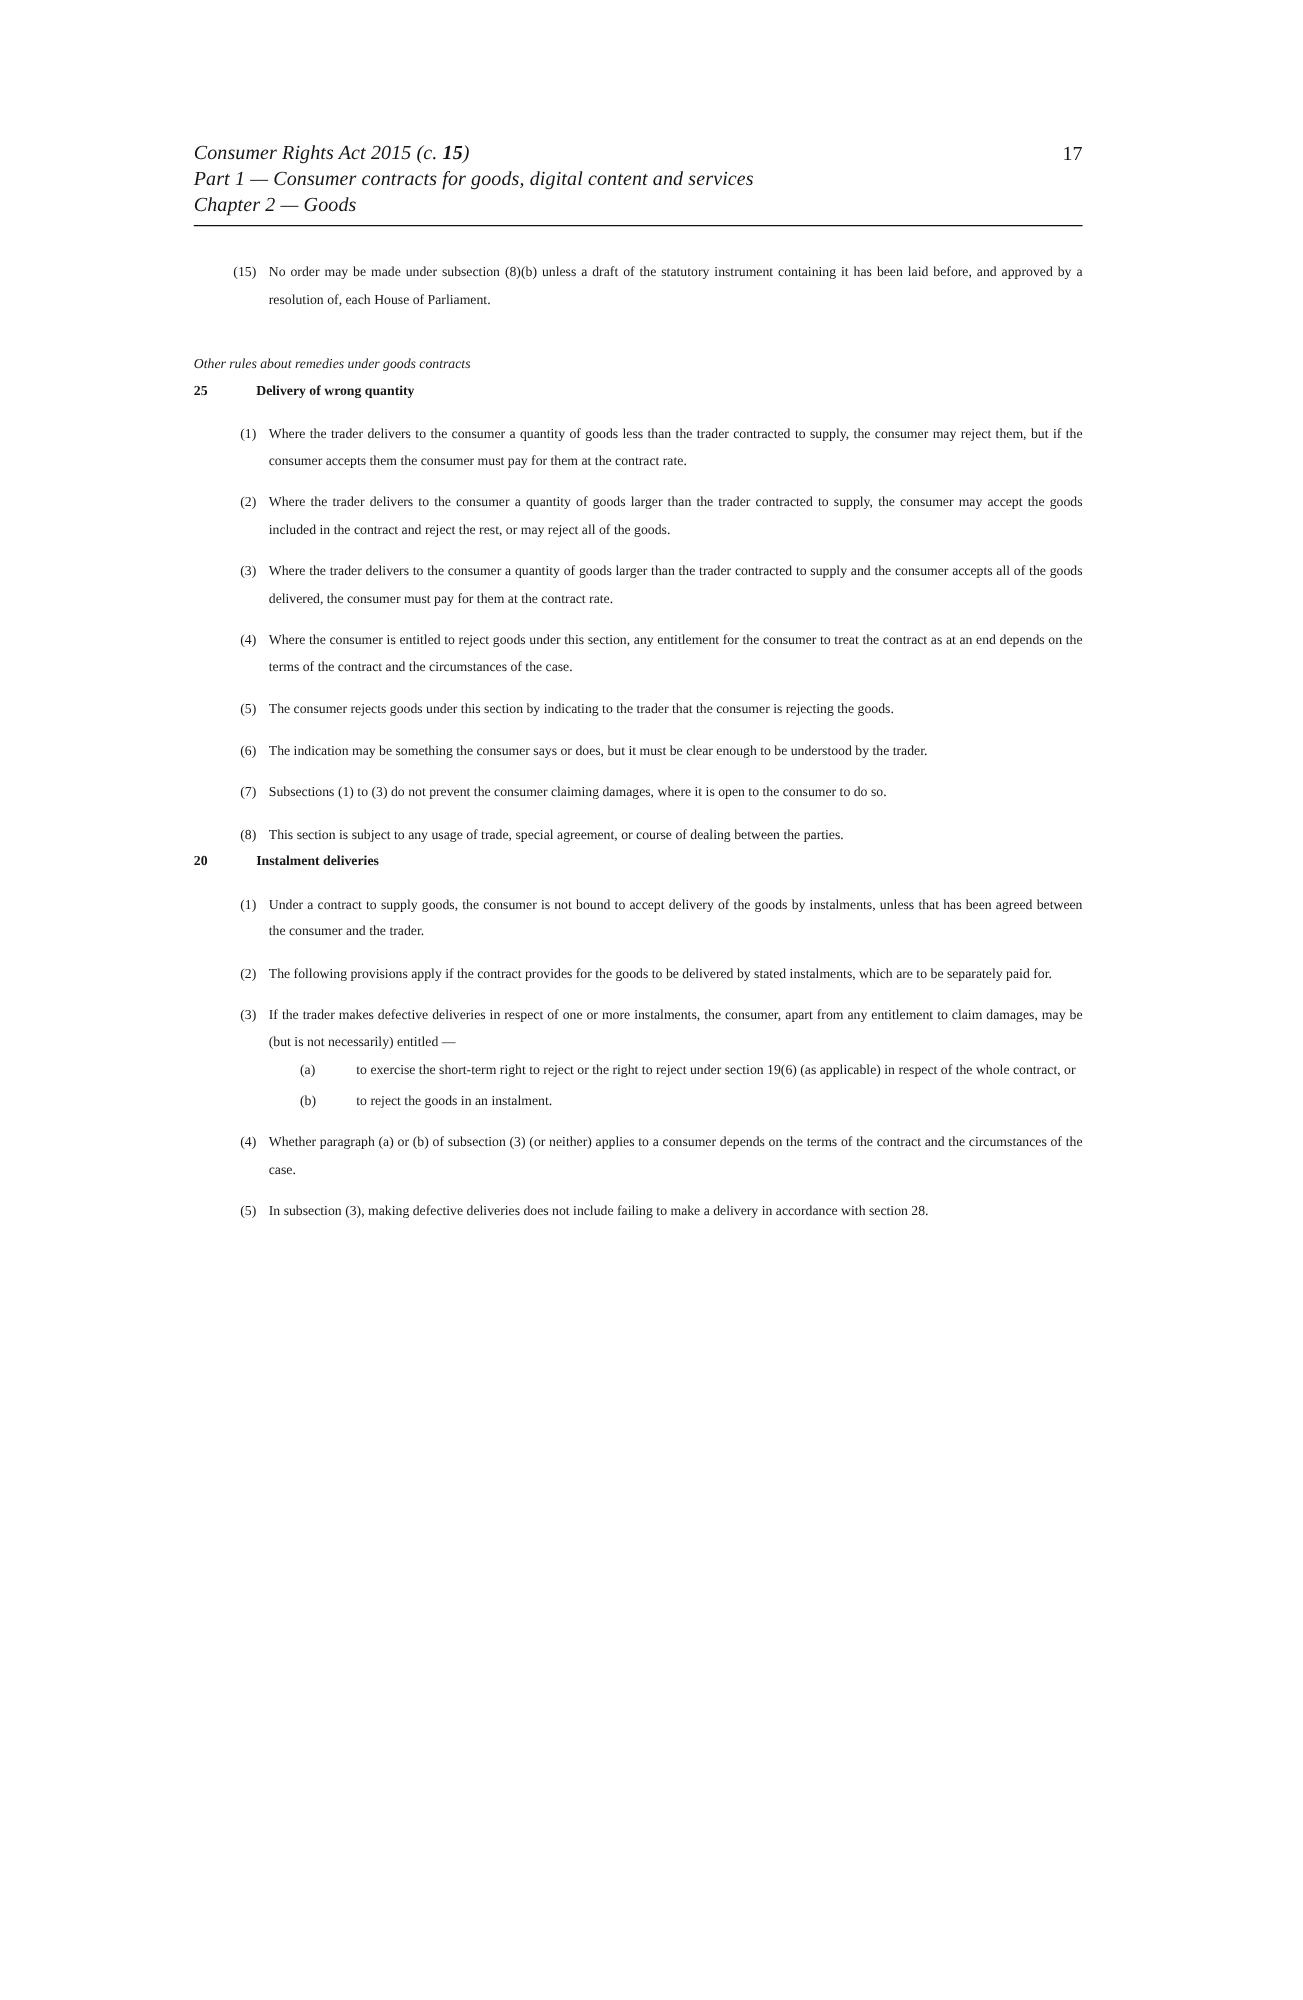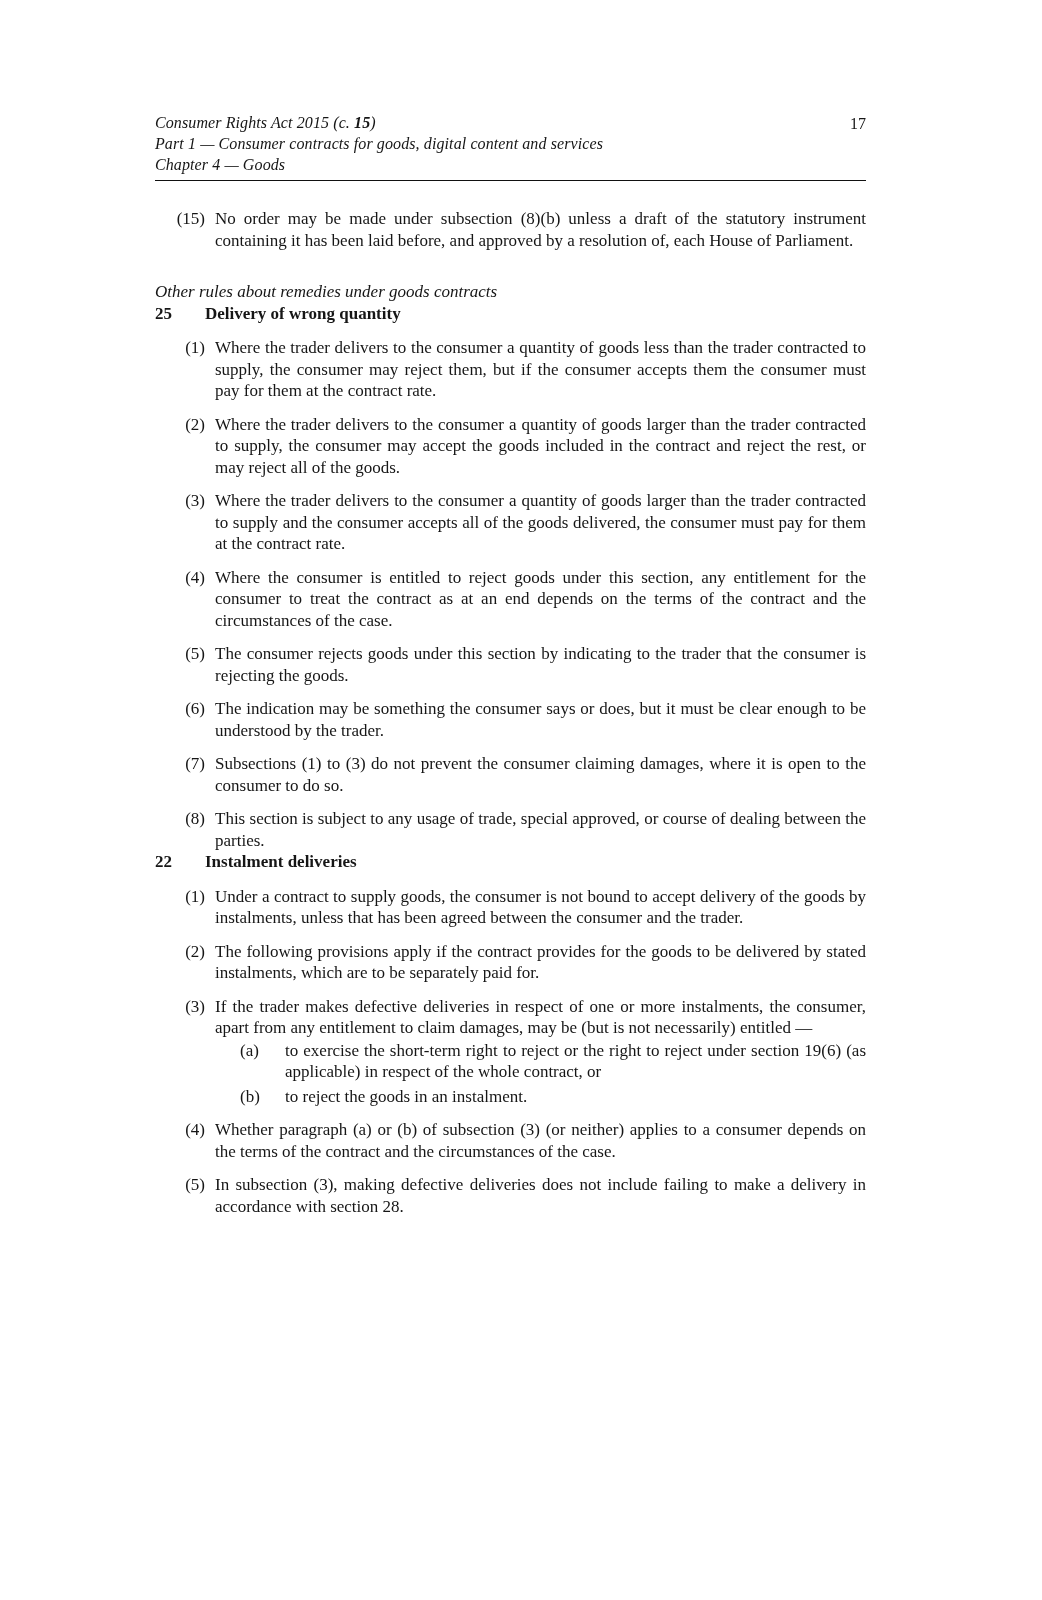--- a/index.html
+++ b/index.html
@@ -37,21 +37,21 @@
     line-height: 22px;
     padding-top: 1px;
   }
   .hdr-rule {
     border: none;
     border-top: 1.8px solid #111111;
     margin: 5px 0 0 0;
     height: 0;
   }
   
-  .body-text { font-size: 17px; line-height: 21.5px; font-family: Liberation Serif, serif; }
+  .body-text { font-size: 11px; line-height: 21.5px; font-family: Liberation Serif, serif; }
   .ss {
     position: relative;
     padding-left: 60px;
     margin-top: 12px;
   }
   .ss-first { margin-top: 27px; }
   .ss-num {
     position: absolute;
     left: 0;
     top: 0;
@@ -85,21 +85,21 @@
 </head>
 <body>
 
 <div class="page">
   <div class="content">
 
     <div class="hdr">
       <div class="hdr-left">
         <div><span>Consumer Rights Act 2015 (c. </span><span class="bold">15</span><span>)</span></div>
         <div>Part 1 — Consumer contracts for goods, digital content and services</div>
-        <div>Chapter 4 — Goods</div>
+        <div>Chapter 2 — Goods</div>
       </div>
       <div class="page-num">17</div>
     </div>
     <hr class="hdr-rule">
 
     <div class="body-text">
 
       <div class="ss ss-first">
         <span class="ss-num">(15)</span>
         <p class="ss-text">No order may be made under subsection (8)(b) unless a draft of the statutory instrument containing it has been laid before, and approved by a resolution of, each House of Parliament.</p>
@@ -142,25 +142,25 @@
         <p class="ss-text">The indication may be something the consumer says or does, but it must be clear enough to be understood by the trader.</p>
       </div>
 
       <div class="ss">
         <span class="ss-num">(7)</span>
         <p class="ss-text">Subsections (1) to (3) do not prevent the consumer claiming damages, where it is open to the consumer to do so.</p>
       </div>
 
       <div class="ss">
         <span class="ss-num">(8)</span>
-        <p class="ss-text">This section is subject to any usage of trade, special approved, or course of dealing between the parties.</p>
+        <p class="ss-text">This section is subject to any usage of trade, special agreement, or course of dealing between the parties.</p>
       </div>
 
       <div class="shead">
-        <span class="sec-num">22</span>
+        <span class="sec-num">20</span>
         <span class="sec-title">Instalment deliveries</span>
       </div>
 
       <div class="ss">
         <span class="ss-num">(1)</span>
         <p class="ss-text">Under a contract to supply goods, the consumer is not bound to accept delivery of the goods by instalments, unless that has been agreed between the consumer and the trader.</p>
       </div>
 
       <div class="ss">
         <span class="ss-num">(2)</span>

